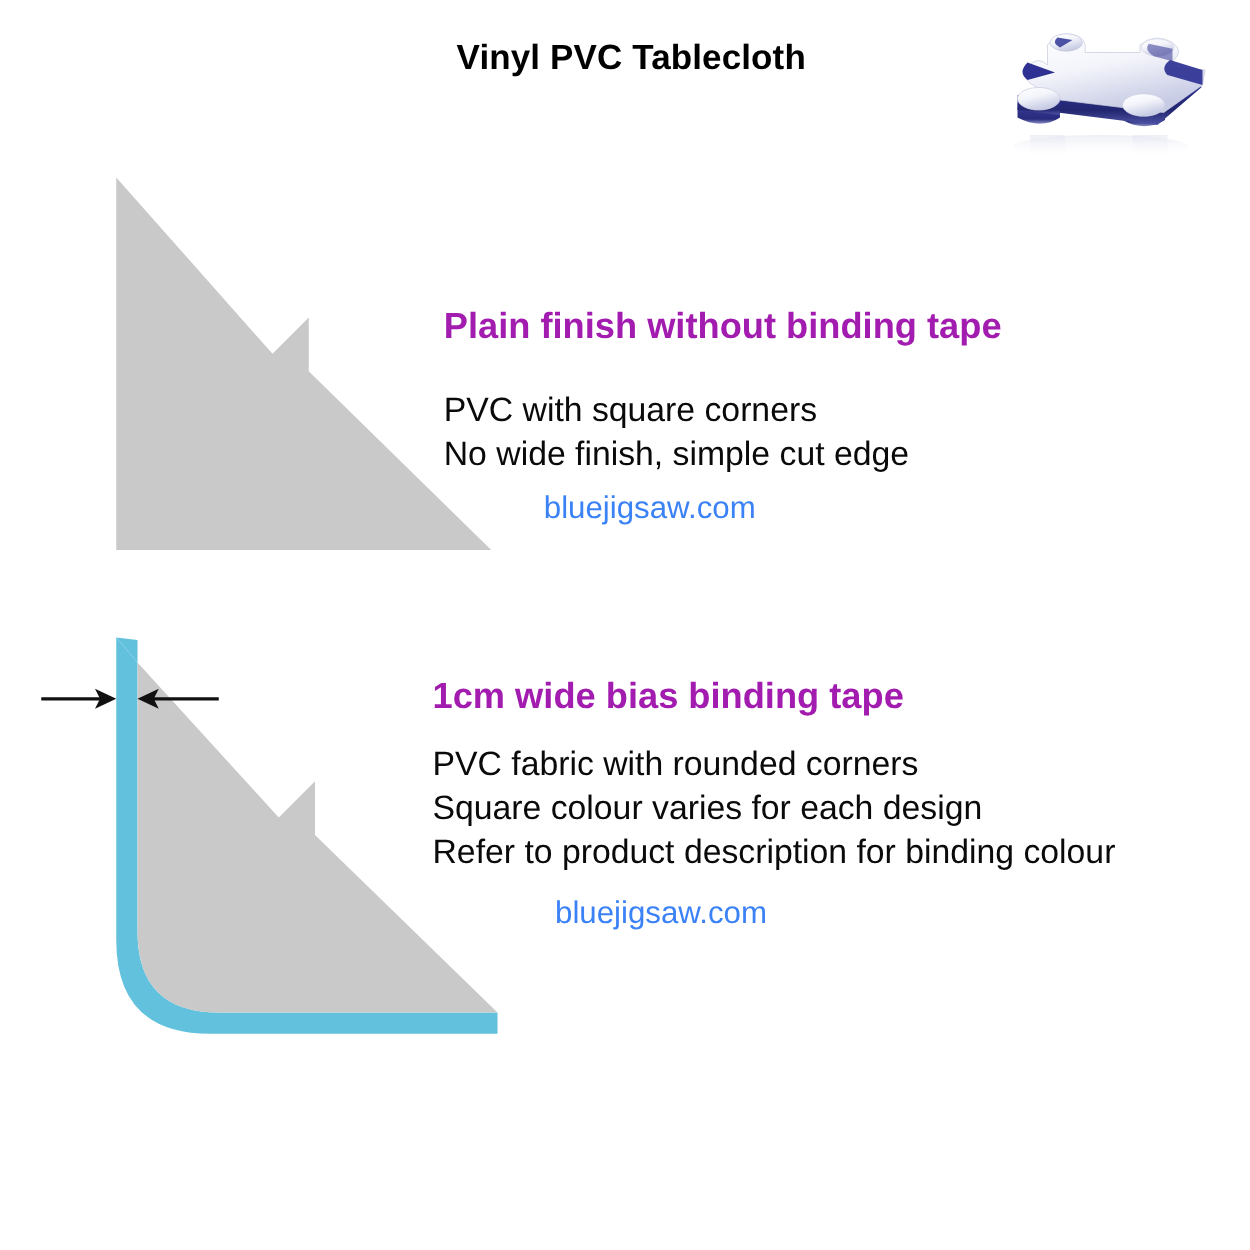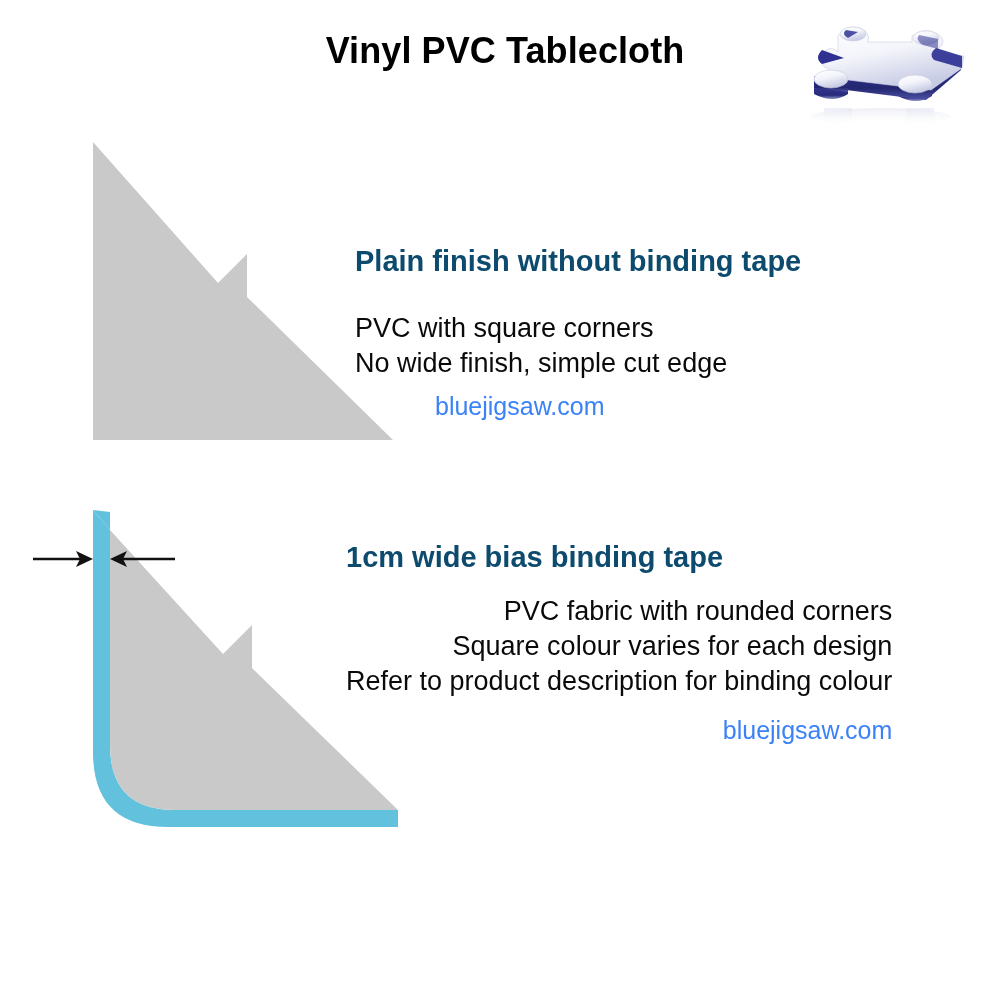--- a/index.html
+++ b/index.html
@@ -17,35 +17,35 @@
     position:absolute;left:0;top:28px;width:1000px;
     text-align:center;
     pointer-events:none;
   }
   .title-line{
     color:#000;
     font-weight:bold;
     line-height:1.30;
     letter-spacing:0.1px;
   }
-  .title-line-1{font-size:36px;padding-left:10px;}
+  .title-line-1{font-size:28px;padding-left:10px;}
   .title-line-2{font-size:30px;padding-left:10px;}
 
   .logo{
     position:absolute;left:786px;top:18px;width:200px;height:110px;
   }
 
   
   .shape-svg{position:absolute;left:0;top:0;width:1000px;height:1000px;
              pointer-events:none;}
 
   
   .panel{position:absolute;}
   .panel-heading{
-    color:#0c4a6e;
+    color:#a21caf;
     font-weight:bold;
     font-size:29px;
     white-space:nowrap;
     line-height:1.1;
   }
   .panel-lines{margin-top:33px;}
   .panel-line{
     color:#0a0a0a;
     font-size:27px;
     line-height:35px;
@@ -56,21 +56,21 @@
     font-size:25px;
     line-height:34px;
     white-space:nowrap;
   }
   .url-indent-1{padding-left:80px;padding-top:8px;}
   .url-indent-2{padding-left:98px;padding-top:14px;}
 
   #panel-plain{left:355px;top:246px;}
   #panel-bias{left:346px;top:542px;}
   #panel-bias .panel-heading{font-size:29px;}
-  #panel-bias .panel-lines{margin-top:20px;text-align:right;}
+  #panel-bias .panel-lines{margin-top:20px;}
 </style>
 </head>
 <body>
 
 <div id="page">
 
   <div class="title-block">
     <div class="title-line title-line-1">Vinyl PVC Tablecloth</div>
   </div>
 

